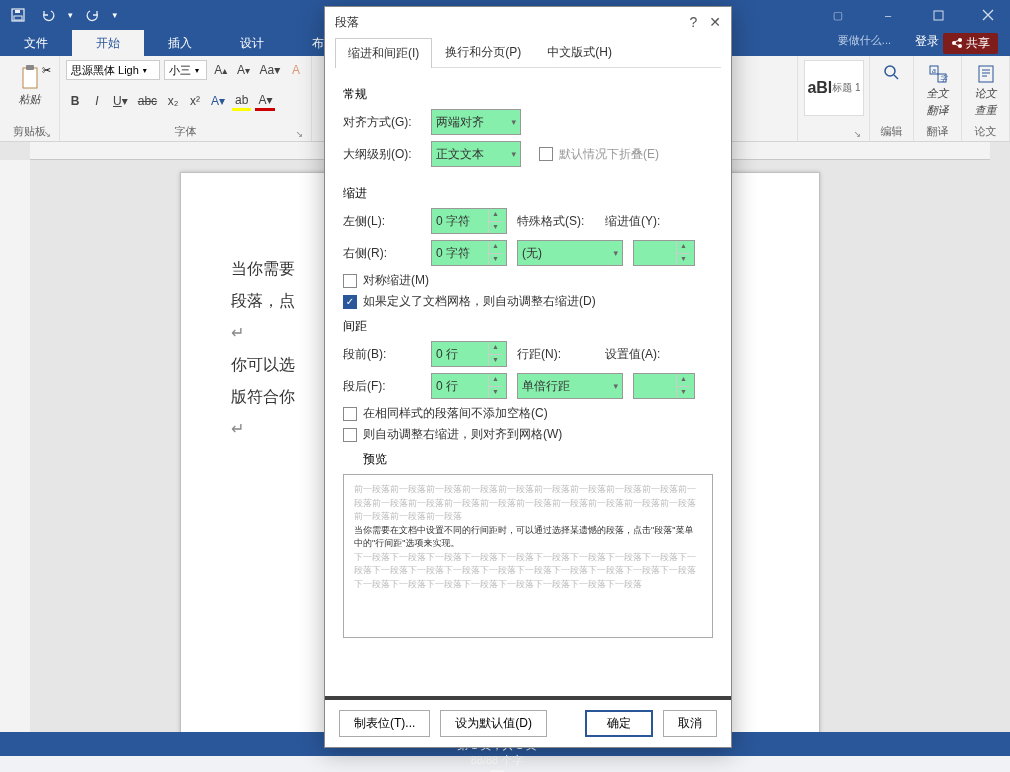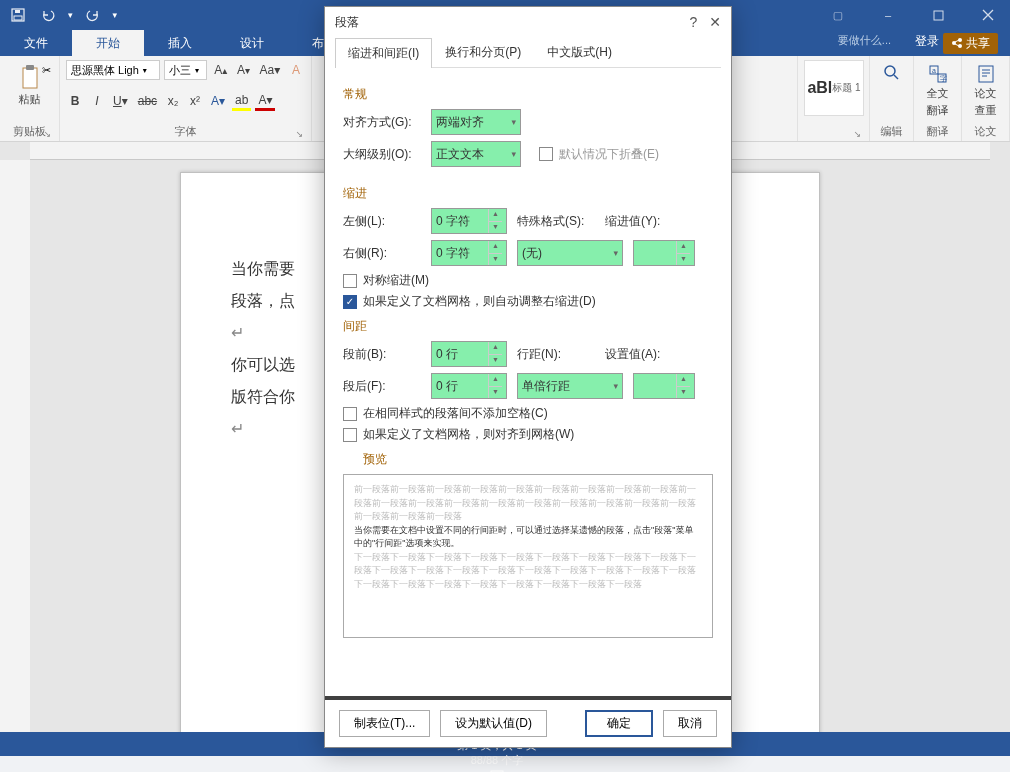--- a/index.html
+++ b/index.html
@@ -12,30 +12,30 @@
 .titlebar .spacer { flex: 1; }
 .titlebar .right-ctrls { display: flex; align-items: center; gap: 6px; }
 .titlebar .win-btn { width: 44px; height: 30px; display: flex; align-items: center; justify-content: center; opacity: .8; }
 
 
 .ribbon-tabs { height: 26px; background: #2a579a; display: flex; align-items: center; color: #fff; font-size: 12px; }
 .ribbon-tabs .tab { padding: 0 24px; height: 26px; display: flex; align-items: center; cursor: pointer; }
 .ribbon-tabs .tab.active { background: #f3f3f3; color: #2a579a; }
 .ribbon-tabs .right { margin-left: auto; display: flex; align-items: flex-start; gap: 4px; padding-right: 12px; font-size: 12px; }
 .ribbon-tabs .tell-me { color: #b8cce4; font-size: 11px; margin-right:20px;}
-.share-btn { background:#a16207; padding:2px 8px; border-radius:2px; display:flex; align-items:center; gap:3px;}
+.share-btn { background:#7f1d1d; padding:2px 8px; border-radius:2px; display:flex; align-items:center; gap:3px;}
 
 
 .ribbon { height: 86px; background: #f3f3f3; border-bottom: 1px solid #d4d4d4; display: flex; font-size: 11px; }
 .ribbon-group { border-right: 1px solid #e1e1e1; padding: 4px 6px 0; display: flex; flex-direction: column; justify-content: space-between; }
 .ribbon-group .label { text-align: center; font-size: 11px; color: #666; padding: 2px 0; position:relative;}
 .ribbon-group .label .launcher { position:absolute; right:2px; bottom:2px; font-size:9px; color:#888;}
 .ribbon-row { display: flex; align-items: center; gap: 4px; }
 .ribbon-btn { padding: 2px 3px; display: flex; align-items: center; justify-content: center; min-width: 18px; height: 20px; font-size: 12px; color: #444; }
-.big-btn { display:flex; flex-direction:column; align-items:center; gap:2px; padding:4px 6px; font-size:11px; color:#444; }
+.big-btn { display:flex; flex-direction:column; align-items:center; gap:2px; padding:4px 6px; font-size:11px; color:#444;font-style:italic; }
 .font-select { border:1px solid #ccc; background:#fff; height:20px; font-size:11px; padding:0 4px; display:flex; align-items:center; gap:4px;}
 .style-tile { width:60px; height:56px; border:1px solid #ddd; background:#fff; display:flex; flex-direction:row; align-items:center; justify-content:center; font-size:10px; color:#666; margin-right:4px; overflow:hidden;}
 
 
 .doc-area { position: absolute; top: 142px; left: 0; right: 0; bottom: 24px; background: #e6e6e6; overflow: hidden; }
 .ruler-h { position: absolute; top: 0; left: 30px; right: 20px; height: 18px; background: #f3f3f3; border-bottom: 1px solid #c8c8c8; }
 .ruler-v { position: absolute; top: 18px; left: 0; width: 30px; bottom: 0; background: #f3f3f3; }
 .page { position: absolute; top: 30px; left: 180px; width: 640px; height: 800px; background: #fff; box-shadow: 0 0 4px rgba(0,0,0,.2); border: 1px solid #c0c0c0; }
 .page-content { padding: 80px 40px 40px 50px; font-size: 16px; color: #333; line-height: 2.0; }
 .para-mark { color:#888; }
@@ -46,21 +46,21 @@
 .statusbar .sb-right { margin-left: auto; display: flex; align-items: center; gap: 8px; }
 .zoom-slider { width:100px; height:4px; background:#5a7fb8; position:relative; }
 .zoom-slider::after { content:''; position:absolute; left:40%; top:-3px; width:8px; height:10px; background:#fff; }
 .dialog { position: absolute; top: 6px; left: 324px; width: 408px; height: 742px; background: #fff; border: 1px solid #888; box-shadow: 0 4px 24px rgba(0,0,0,.3); display: flex; flex-direction: column; font-size: 12px; color: #333; }
 .dlg-title { height: 30px; display: flex; align-items: center; padding: 0 10px; font-size: 12px; }
 .dlg-title .t-right { margin-left: auto; display: flex; gap: 12px; font-size: 14px; color: #555;}
 .dlg-tabs { display: flex; border-bottom: 1px solid #ddd; margin: 0 10px; }
 .dlg-tabs .dtab { padding: 6px 12px; border: 1px solid transparent; border-bottom: none; font-size: 12px; cursor: pointer; }
 .dlg-tabs .dtab.active { border-color: #ccc; background: #fff; position: relative; top: 1px; }
 .dlg-body { flex: 1; padding: 10px 18px; overflow: hidden; }
-.section-title { font-size: 12px; color: #a16207; margin: 8px 0 6px; }
+.section-title { font-size: 12px; color: #000000; margin: 8px 0 6px; }
 .form-row { display: flex; align-items: center; gap: 10px; margin: 6px 0; font-size: 12px; }
 .form-row label.lbl { width: 78px; }
 .form-input { border: 1px solid #999; height: 26px; padding: 0 4px; font-size: 12px; background: #86efac; display:flex; align-items:center; justify-content:space-between;}
 .form-input .caret { font-size:9px; color:#666; }
 .spinner { width:14px; display:flex; flex-direction:column; border-left:1px solid #ccc; height:100%; }
 .spinner div { flex:1; font-size:7px; text-align:center; line-height:9px; color:#666; border-bottom:1px solid #ccc;}
 .spinner div:last-child{border-bottom:none;}
 .w-90{width:90px;}
 .chk { display:flex; align-items:center; gap:6px; margin:4px 0; font-size:12px; }
 .chk .box { width:14px; height:14px; border:1px solid #888; display:flex; align-items:center; justify-content:center; font-size:10px; }
@@ -402,21 +402,21 @@
             <div>▼</div>
           </div>
         </div>
     </div>
     <div class="chk">
         <span class="box"></span>
         <span>在相同样式的段落间不添加空格(C)</span>
       </div>
     <div class="chk">
         <span class="box"></span>
-        <span>如果定义了文档网格，则对齐到网格(W)</span>
+        <span>则自动调整右缩进，则对齐到网格(W)</span>
       </div>
 
     <div class="section-title" style="margin-top:8px;margin-left:20px;">预览</div>
     <div class="preview-box">
       <div>前一段落前一段落前一段落前一段落前一段落前一段落前一段落前一段落前一段落前一段落前一段落前一段落前一段落前一段落前一段落前一段落前一段落前一段落前一段落前一段落前一段落前一段落</div>
       <div class="pv-main">当你需要在文档中设置不同的行间距时，可以通过选择某遗憾的段落，点击"段落"菜单中的"行间距"选项来实现。</div>
       <div>下一段落下一段落下一段落下一段落下一段落下一段落下一段落下一段落下一段落下一段落下一段落下一段落下一段落下一段落下一段落下一段落下一段落下一段落下一段落下一段落下一段落下一段落下一段落下一段落下一段落下一段落下一段落</div>
     </div>
   </div>
 

